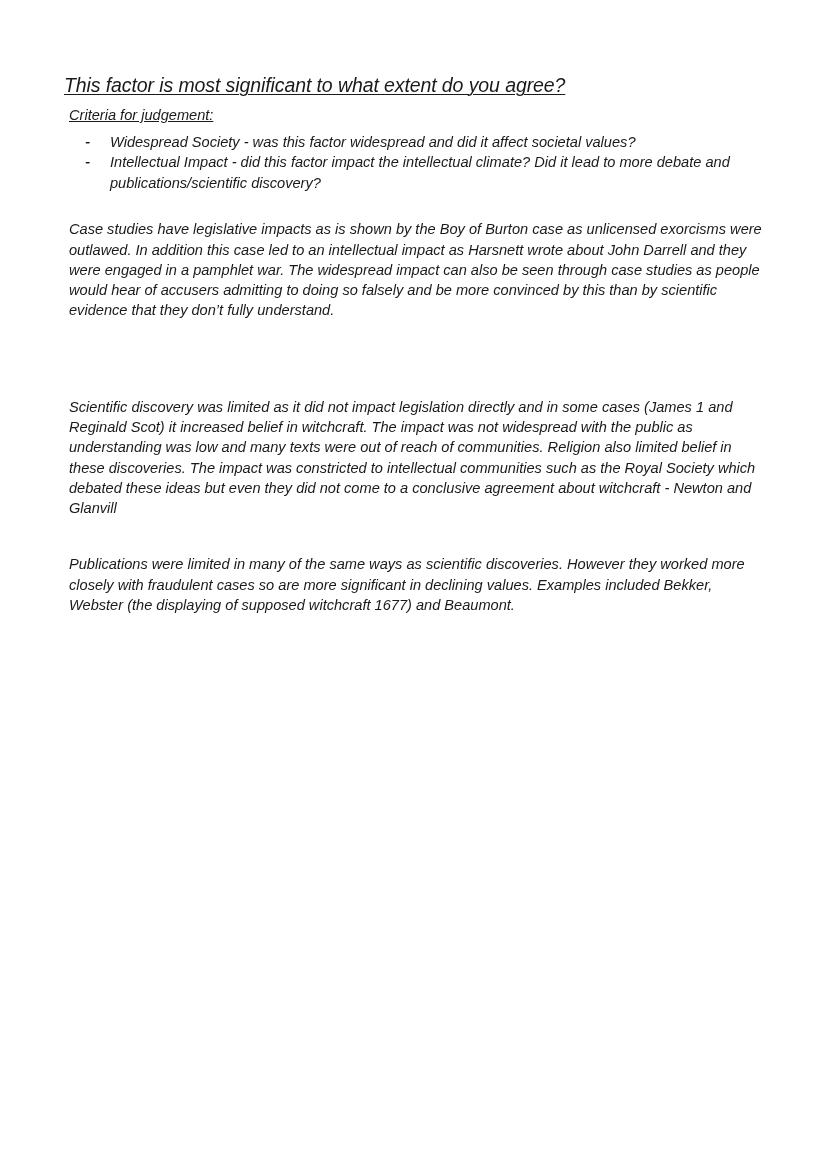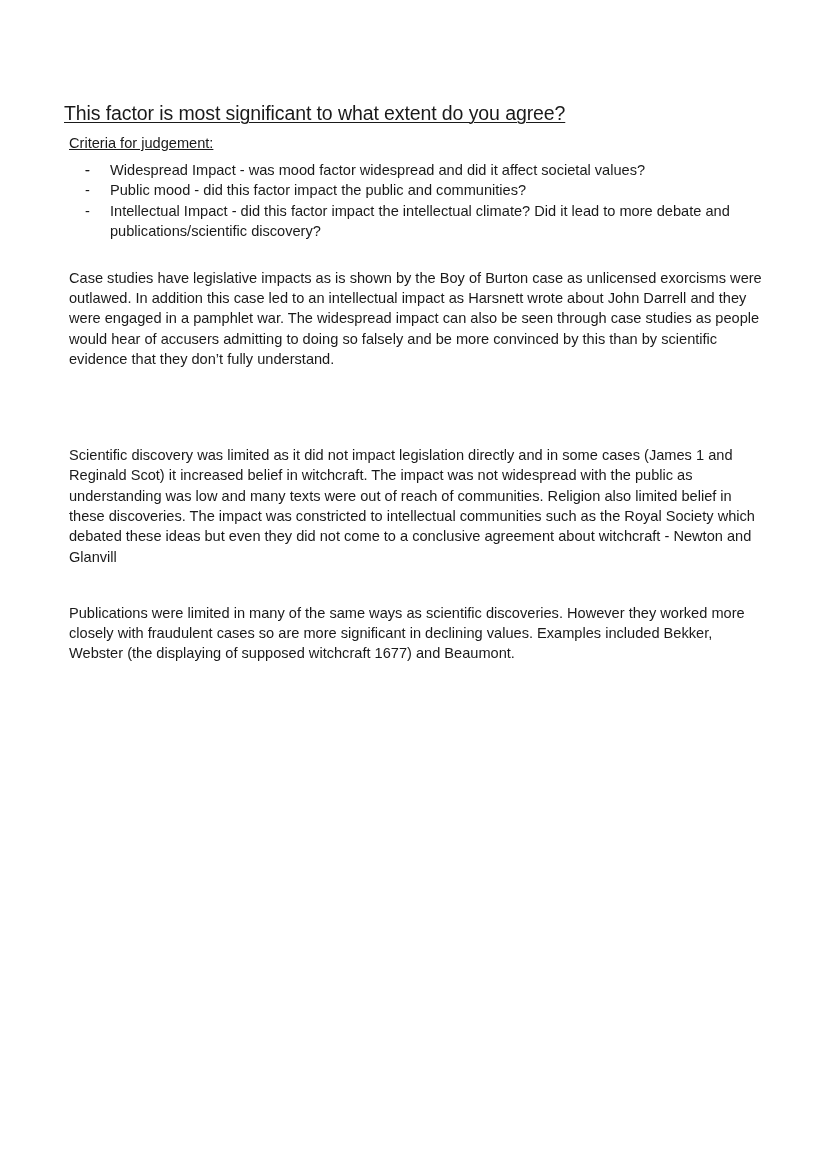--- a/index.html
+++ b/index.html
@@ -11,22 +11,23 @@
       width: 828px;
       height: 1169px;
       position: relative;
       overflow: hidden;
       font-family: "Liberation Sans", sans-serif;
       color: #1a1a1a;
     }
     .page {
       position: absolute;
       left: 61px;
-      top: 100px;
+      top: 72px;
       width: 712px;
+      font-style: italic;
     }
     .title {
       font-size: 19.5px;
       line-height: 26px;
       margin: 0 0 6px 0;
       padding-left: 3px;
       font-weight: normal;
       text-decoration: underline;
       text-underline-offset: 2px;
       text-decoration-thickness: 1px;
@@ -69,25 +70,24 @@
   <h1 class="title"> This factor is most significant to what extent do you agree?</h1>
 
   <div class="criteria-label">Criteria for judgement:</div>
 
   <ul class="criteria">
     <li>
       <span class="dash">-</span>
     </li>
     <li>
       <span class="dash">-</span>
-      <span>Widespread Impact - was mood factor widespread and did it affect societal values?</span>
+      <span>Widespread Society - was this factor widespread and did it affect societal values?</span>
     </li>
     <li>
       <span class="dash">-</span>
-      <span>Public mood - did this factor impact the public and communities?</span>
     </li>
     <li>
       <span class="dash">-</span>
       <span>Intellectual Impact - did this factor impact the intellectual climate? Did it lead to more debate and publications/scientific discovery?</span>
     </li>
   </ul>
 
   <div class="gap-after-list"></div>
 
   <p class="para">Case studies have legislative impacts as is shown by the Boy of Burton case as unlicensed exorcisms were outlawed. In addition this case led to an intellectual impact as Harsnett wrote about John Darrell and they were engaged in a pamphlet war. The widespread impact can also be seen through case studies as people would hear of accusers admitting to doing so falsely and be more convinced by this than by scientific evidence that they don’t fully understand.</p>

